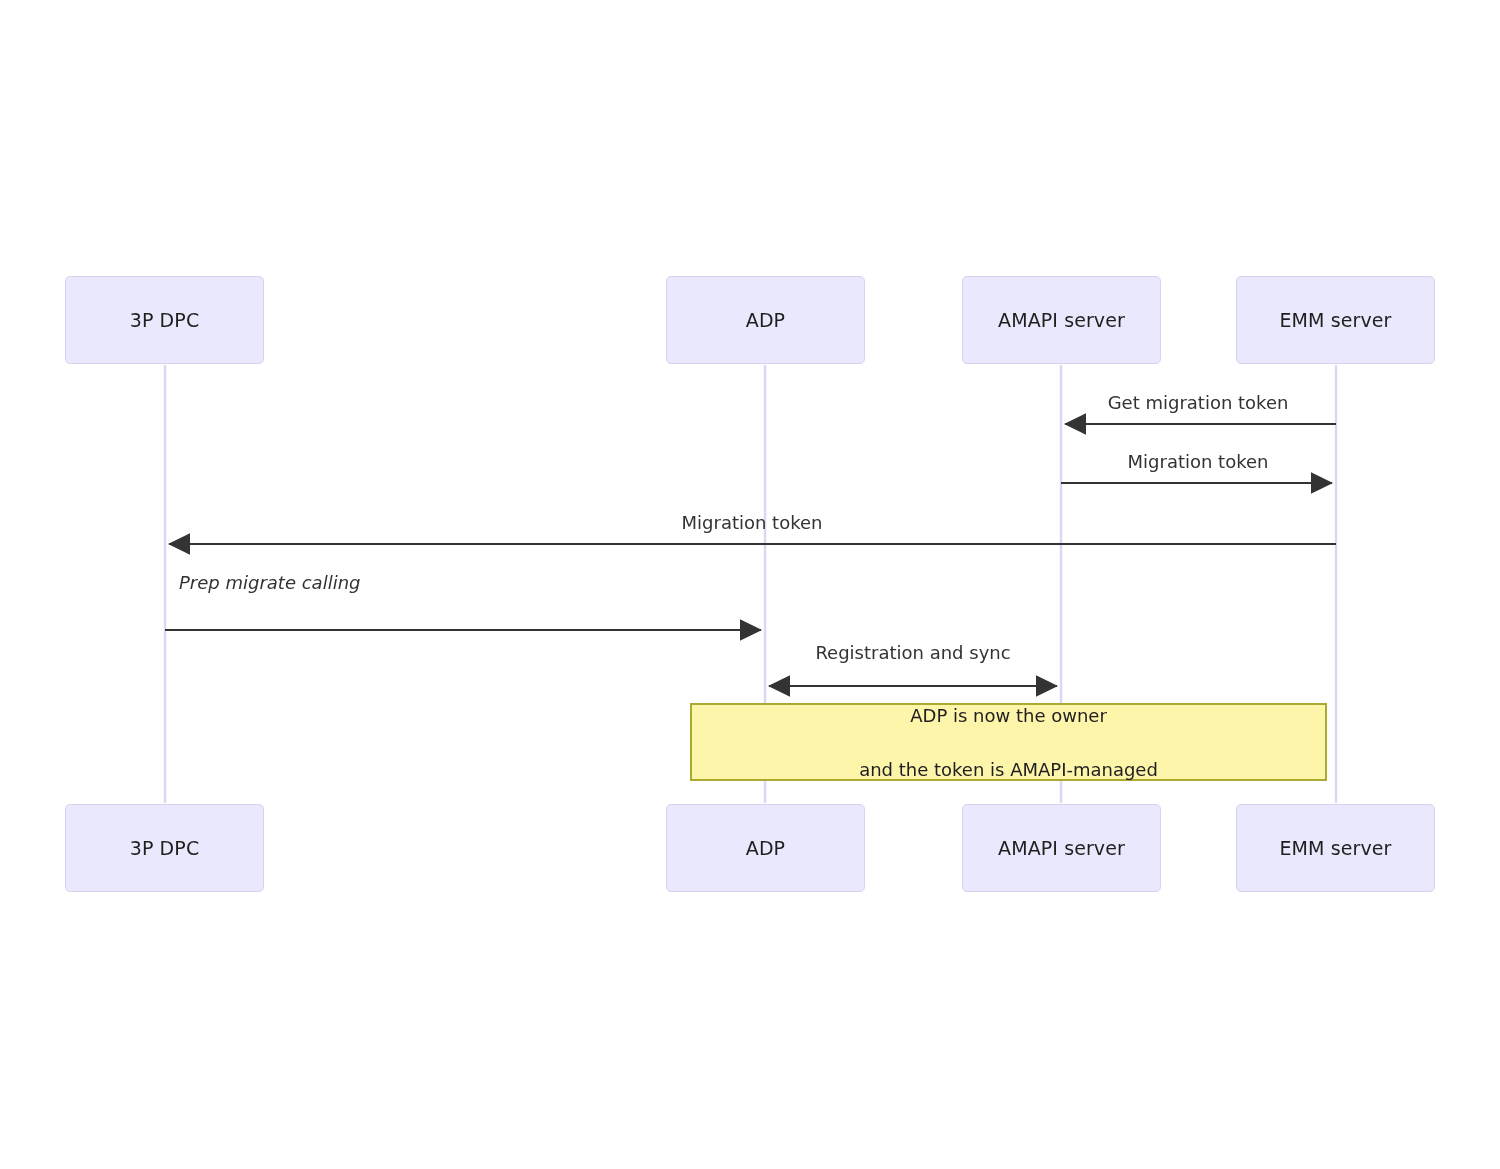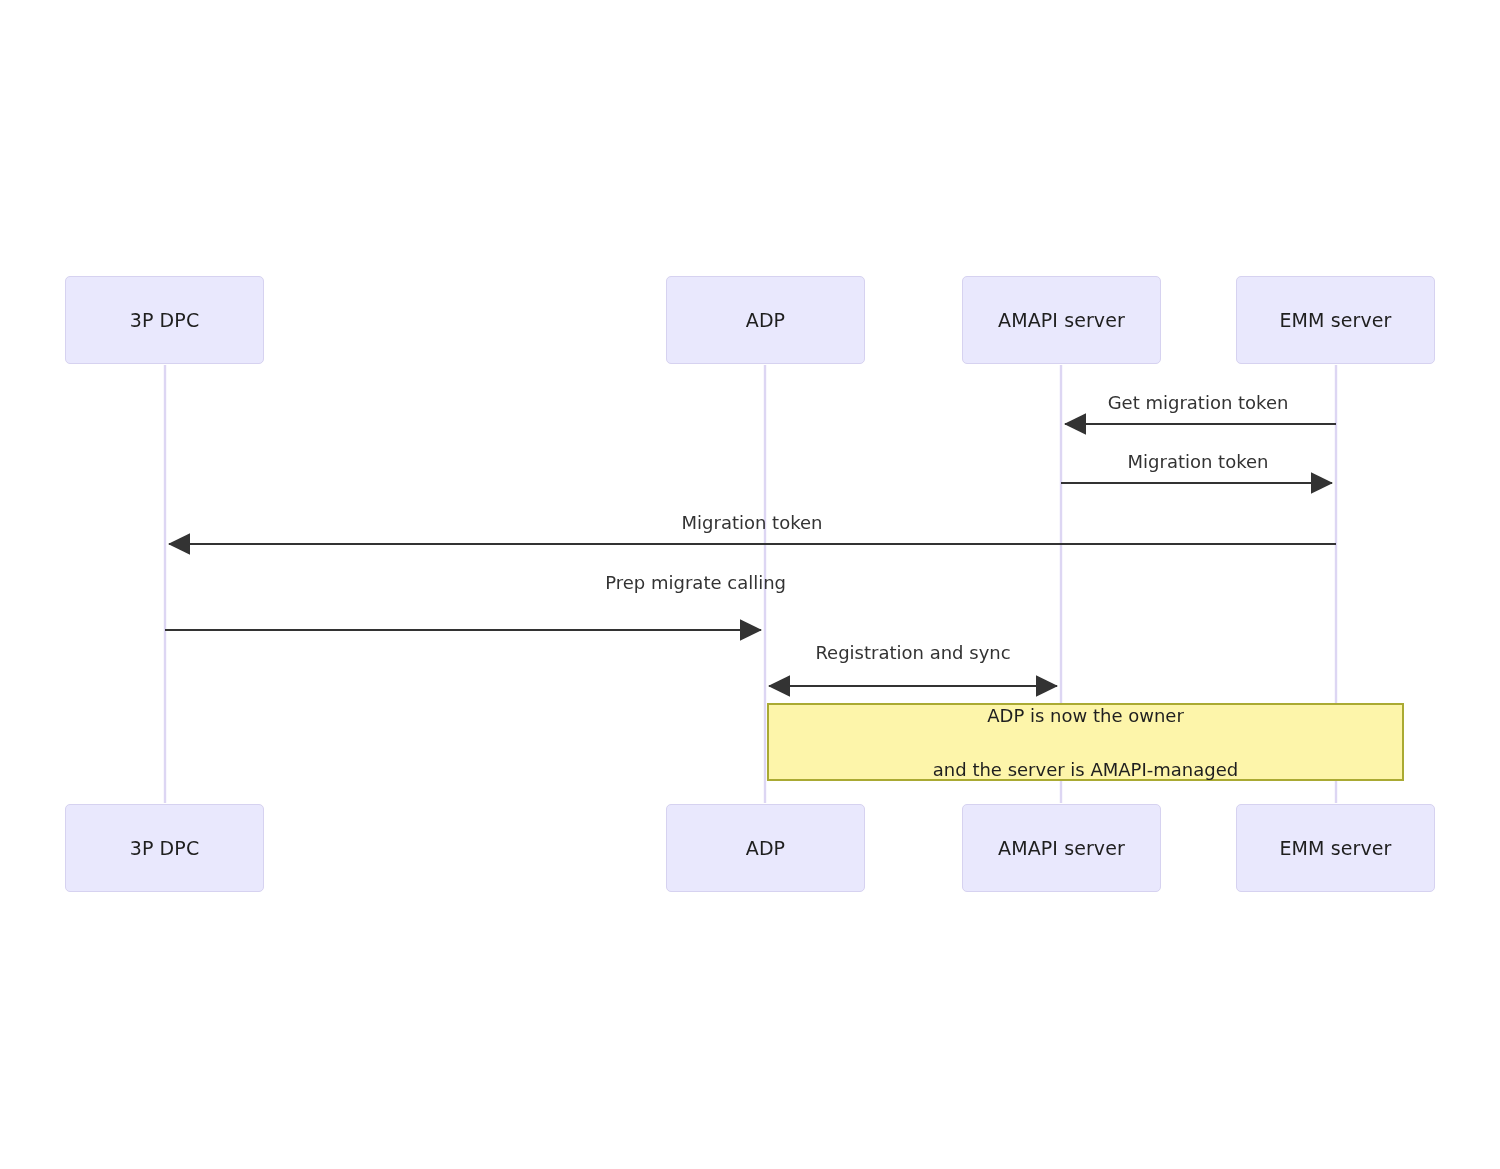--- a/index.html
+++ b/index.html
@@ -39,21 +39,21 @@
   .participant-label {
     font-size: 19px;
     color: #1f1f1f;
     letter-spacing: 0.1px;
     white-space: nowrap;
   }
   .msg-label {
     position: absolute;
     font-size: 18px;
     color: #333333;
-    text-align: right;
+    text-align: left;
     white-space: nowrap;
     transform: translateX(-50%);
     line-height: 26px;
   }
   .msg-label.two-line {
     white-space: normal;
   }
   .note-box {
     position: absolute;
     box-sizing: border-box;
@@ -121,30 +121,30 @@
   <div class="participant-box" style="left:1236px; top:276px; width:199px; height:88px;">
     <span class="participant-label">EMM server</span>
   </div>
 
   <div class="msg-label" style="left:1198px; top:390px;">Get migration token</div>
 
   <div class="msg-label" style="left:1198px; top:449px;">Migration token</div>
 
   <div class="msg-label" style="left:752px; top:510px;">Migration token</div>
 
-  <div class="msg-label two-line" style="left:476px; top:570px; width:620px;">
+  <div class="msg-label two-line" style="left:489px; top:570px; width:620px;font-style:italic;">
     <div>Prep migrate calling</div>
   </div>
 
   <div class="msg-label" style="left:913px; top:640px;">Registration and sync</div>
 
-  <div class="note-box" style="left:767px; top:703px; width:637px; height:78px;">
+  <div class="note-box" style="left:690px; top:703px; width:637px; height:78px;">
     <div class="note-text">
       <div>ADP is now the owner</div>
-      <div>and the server is AMAPI-managed</div>
+      <div>and the token is AMAPI-managed</div>
     </div>
   </div>
 
   <div class="participant-box" style="left:65px; top:804px; width:199px; height:88px;">
     <span class="participant-label">3P DPC</span>
   </div>
 
   <div class="participant-box" style="left:666px; top:804px; width:199px; height:88px;">
     <span class="participant-label">ADP</span>
   </div>

